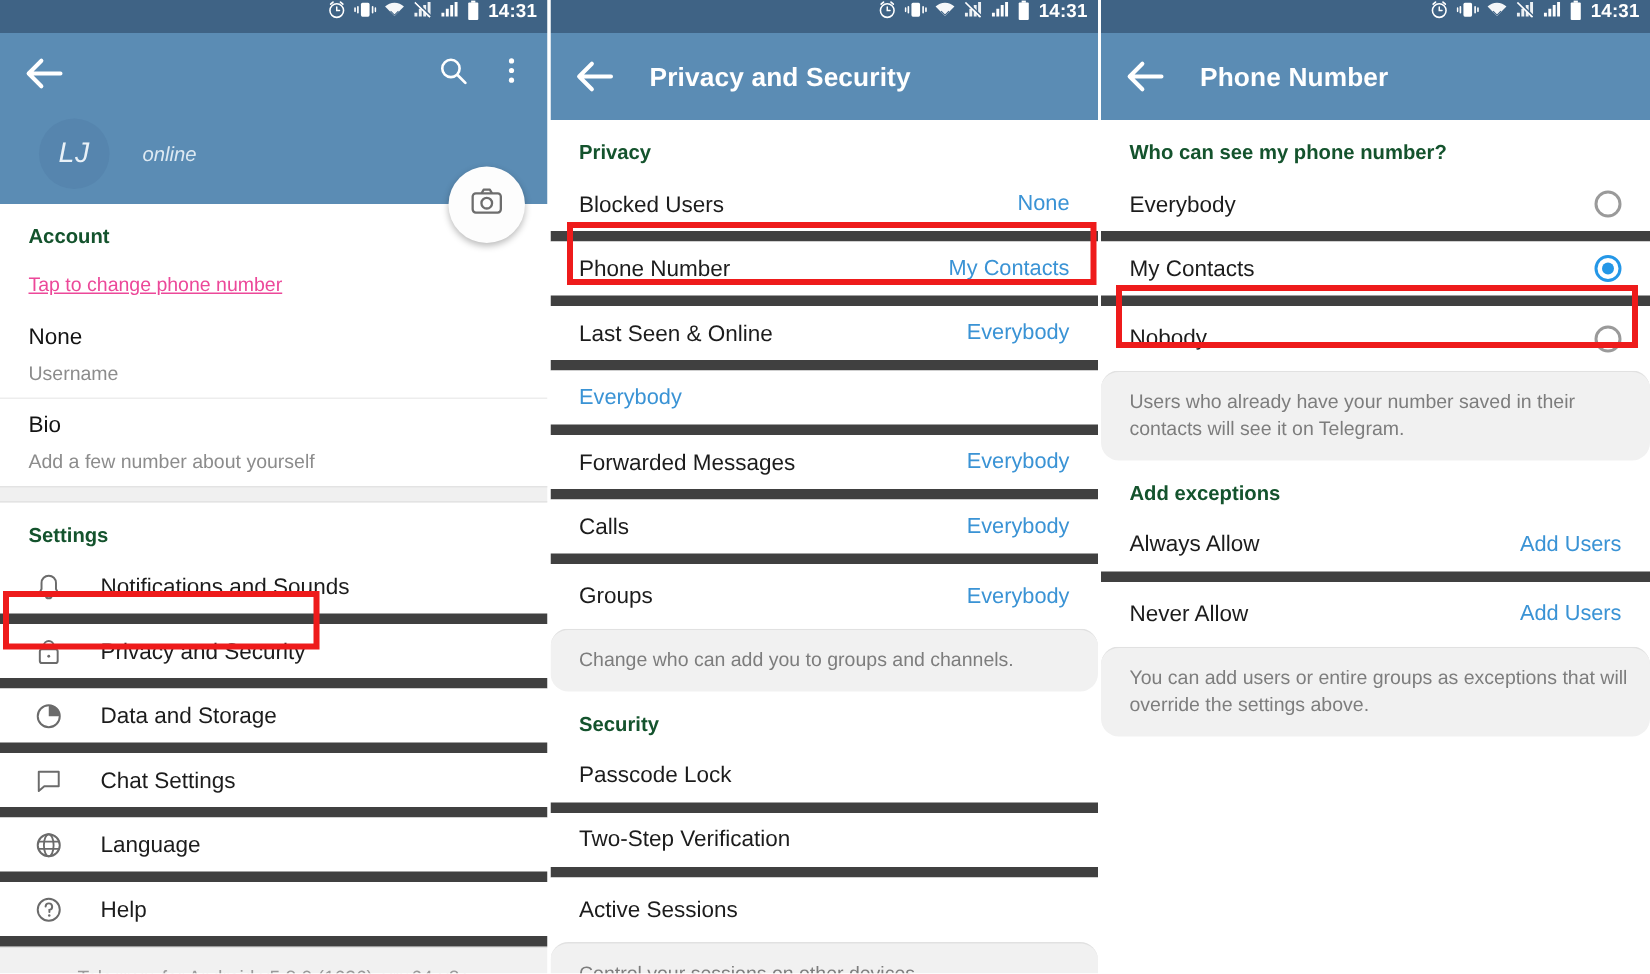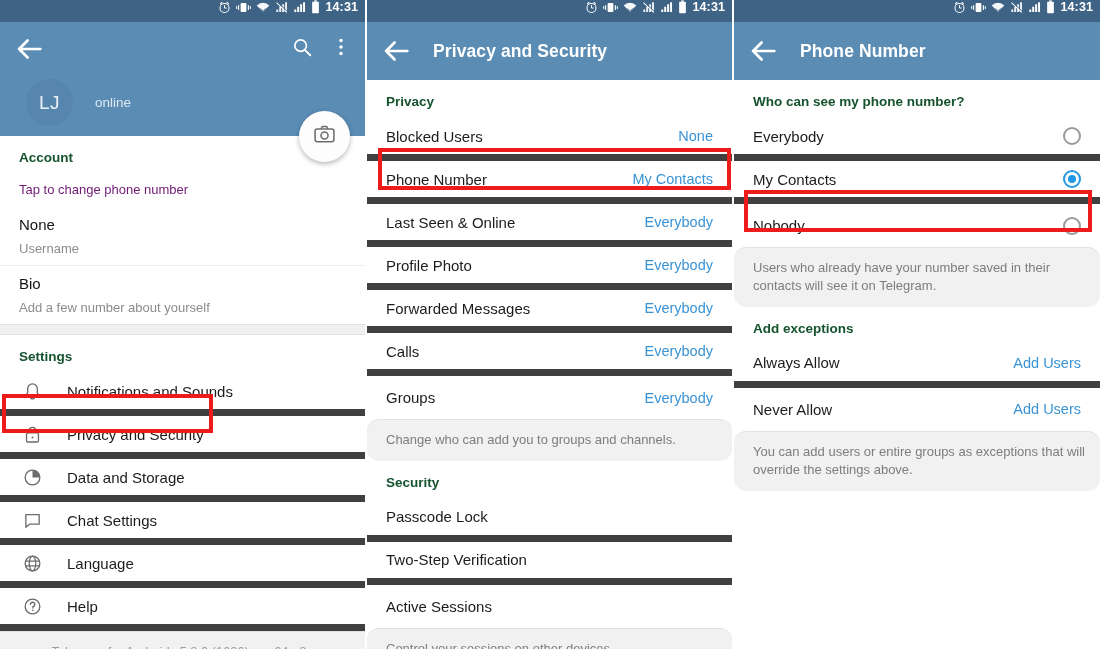--- a/index.html
+++ b/index.html
@@ -39,21 +39,21 @@
     font-weight: bold;
     letter-spacing: .1px;
     margin-left: 1px;
   }
 
   
   .appbar {
     background: #5b8cb4;
     position: relative;
   }
-  .appbar.profile { height: 114px; }
+  .appbar.profile { height: 114px; font-style: italic; }
   .appbar.plain { height: 58px; display: flex; align-items: center; }
   .backarrow { width: 34px; height: 34px; position: relative; flex: none; }
   .backarrow svg { display:block; }
   .appbar.profile .backarrow { position: absolute; left: 12px; top: 10px; }
   .appbar.plain .backarrow { margin-left: 12px; }
   .appbar-title {
     color: #ffffff;
     font-size: 17.5px;
     font-weight: bold;
     margin-left: 20px;
@@ -92,23 +92,24 @@
 
   
   .content { background: #ffffff; }
   .sect-title {
     color: #14532d;
     font-size: 13.5px;
     font-weight: bold;
     padding: 14px 19px 9px 19px;
   }
   .hint-row {
-    color: #701a75;
+    color: #ec4899;
     font-size: 13px;
     padding: 8px 19px 10px 19px;
+    text-decoration: underline;
   }
   .gapbar { height: 11px; background: #f0f0f0; border-top: 1px solid #e3e3e3; border-bottom: 1px solid #e3e3e3; }
   .footnote {
     background: #f1f1f1;
     border-top: 1px solid #e1e1e1;
     color: #7d7d7d;
     font-size: 13px;
     padding: 11px 3px 12px 19px;
     line-height: 1.38;
     border-radius: 12px;
@@ -407,21 +408,20 @@
       </div>
       <div class="row">
         <div class="row-label">Phone Number</div>
         <div class="row-value">My Contacts</div>
       </div>
       <div class="row">
         <div class="row-label">Last Seen &amp; Online</div>
         <div class="row-value">Everybody</div>
       </div>
       <div class="row">
-        <div class="row-label">Profile Photo</div>
         <div class="row-value">Everybody</div>
       </div>
       <div class="row">
         <div class="row-label">Forwarded Messages</div>
         <div class="row-value">Everybody</div>
       </div>
       <div class="row">
         <div class="row-label">Calls</div>
         <div class="row-value">Everybody</div>
       </div>

